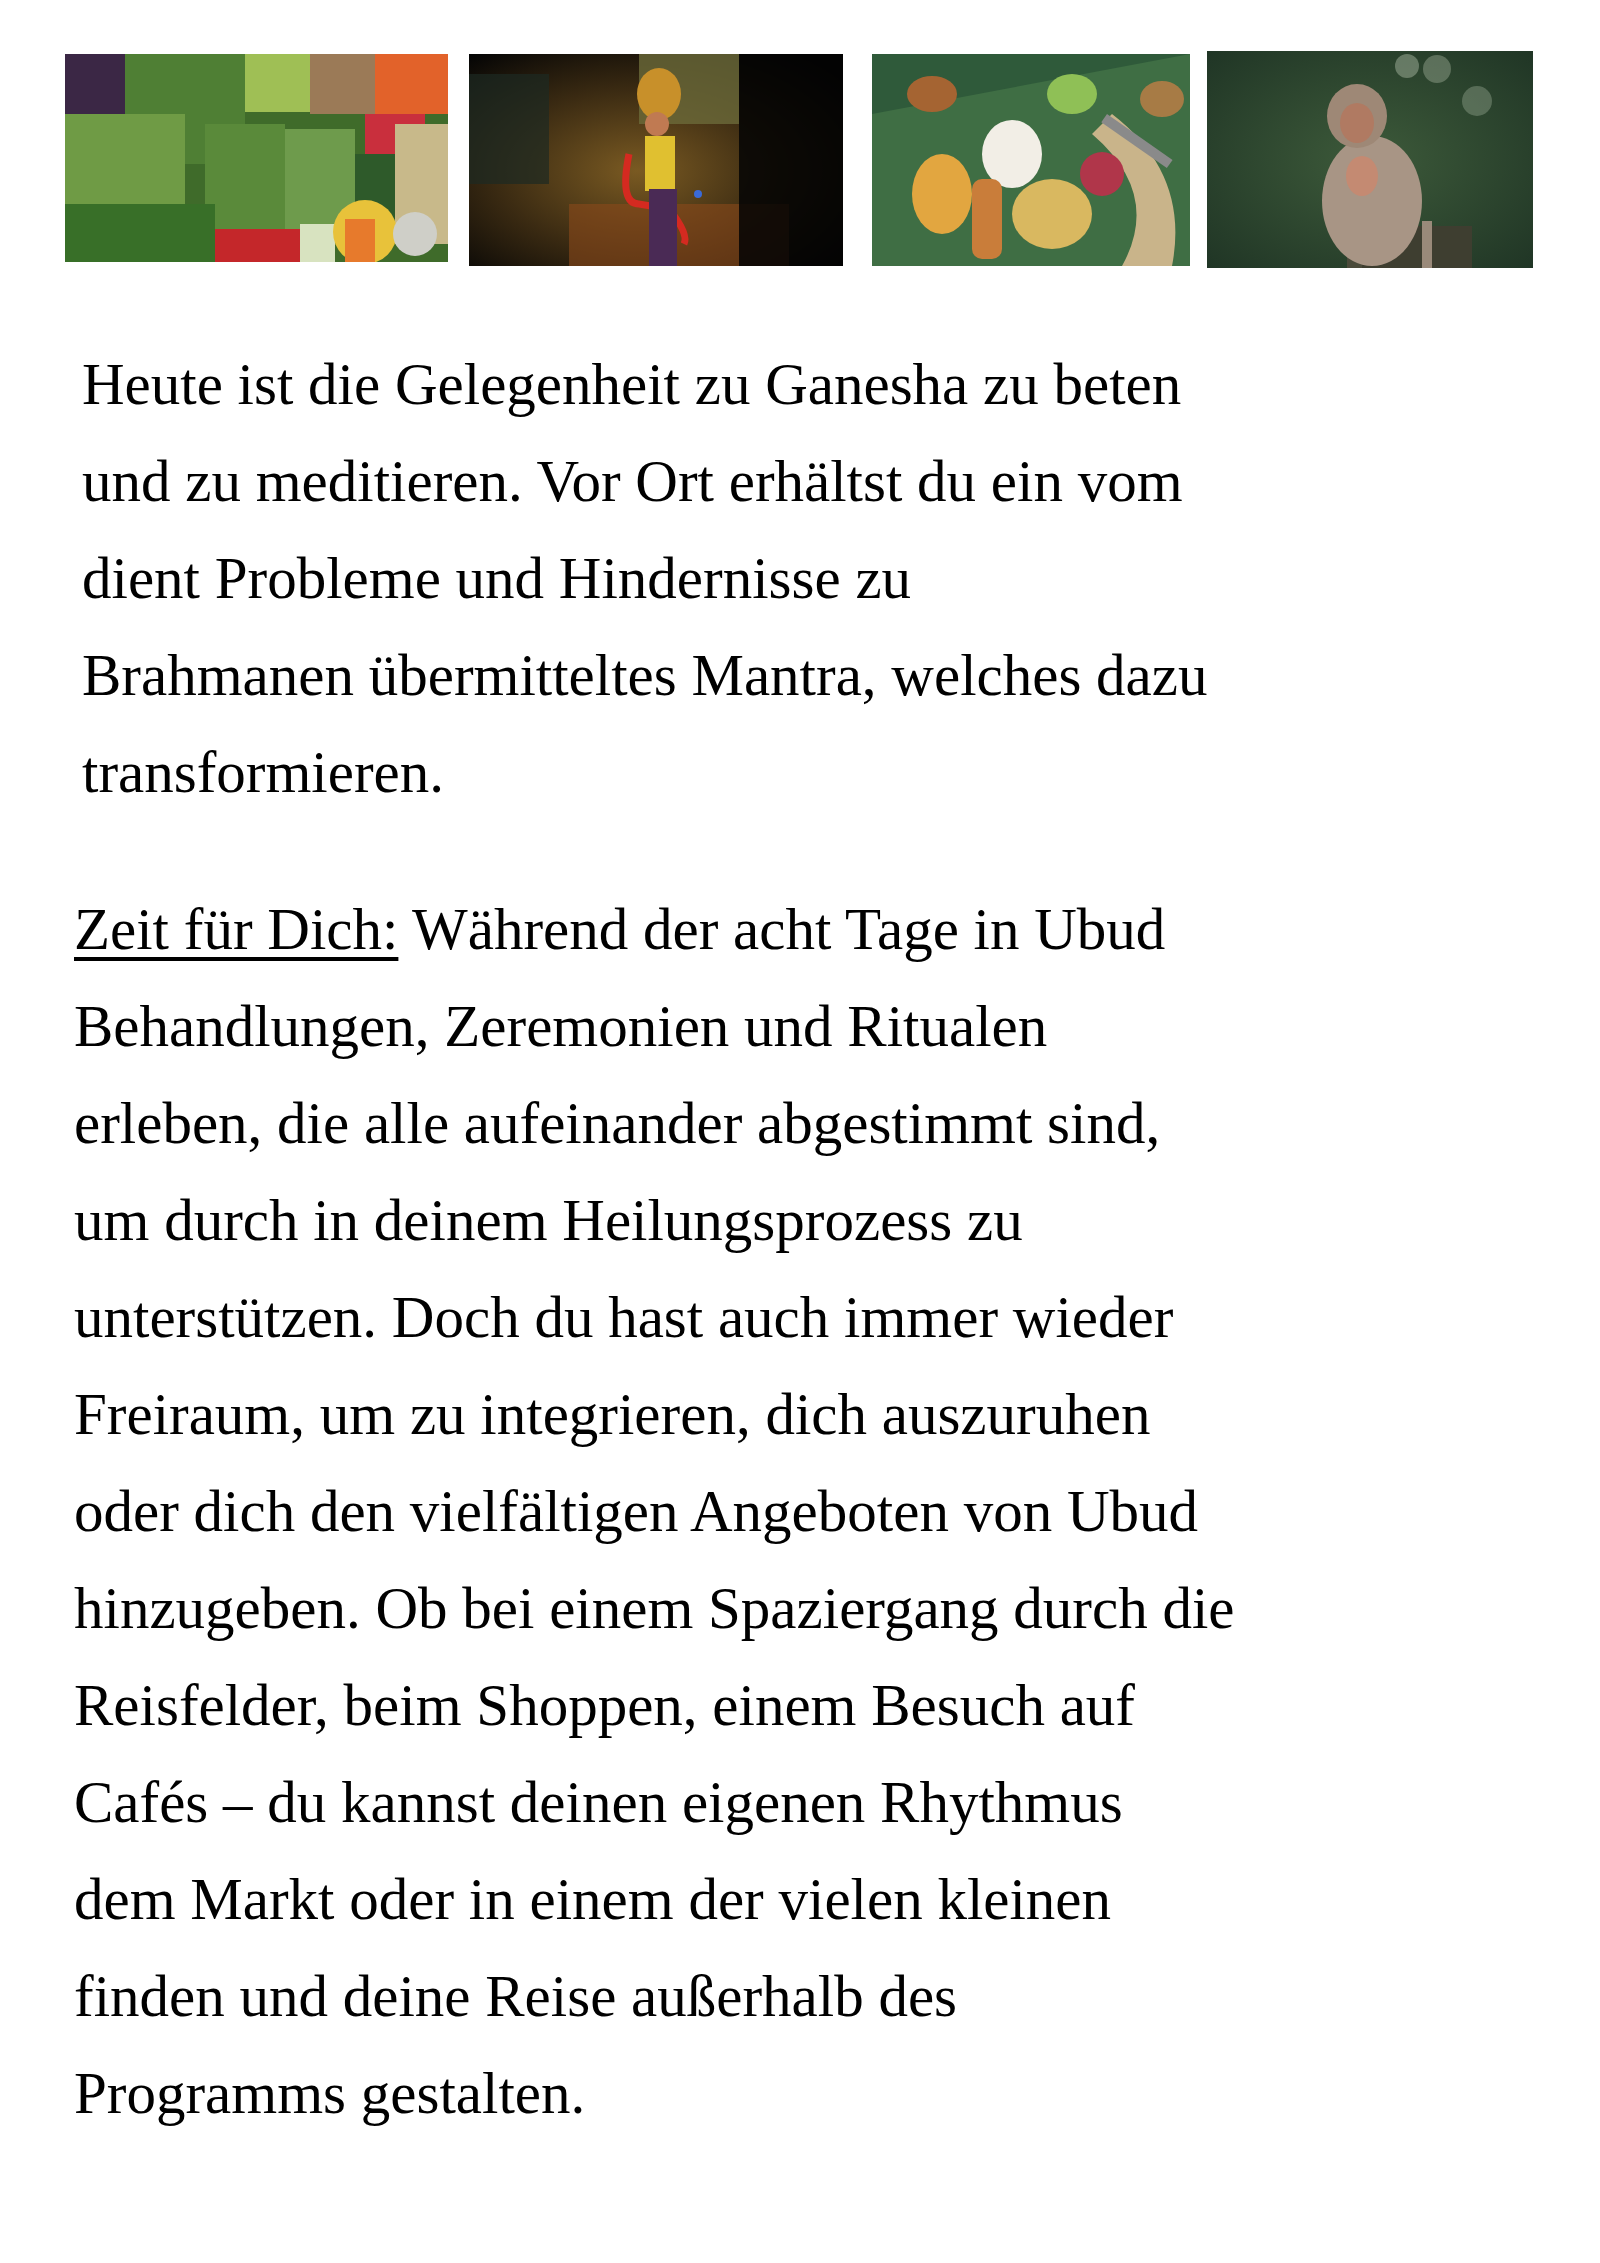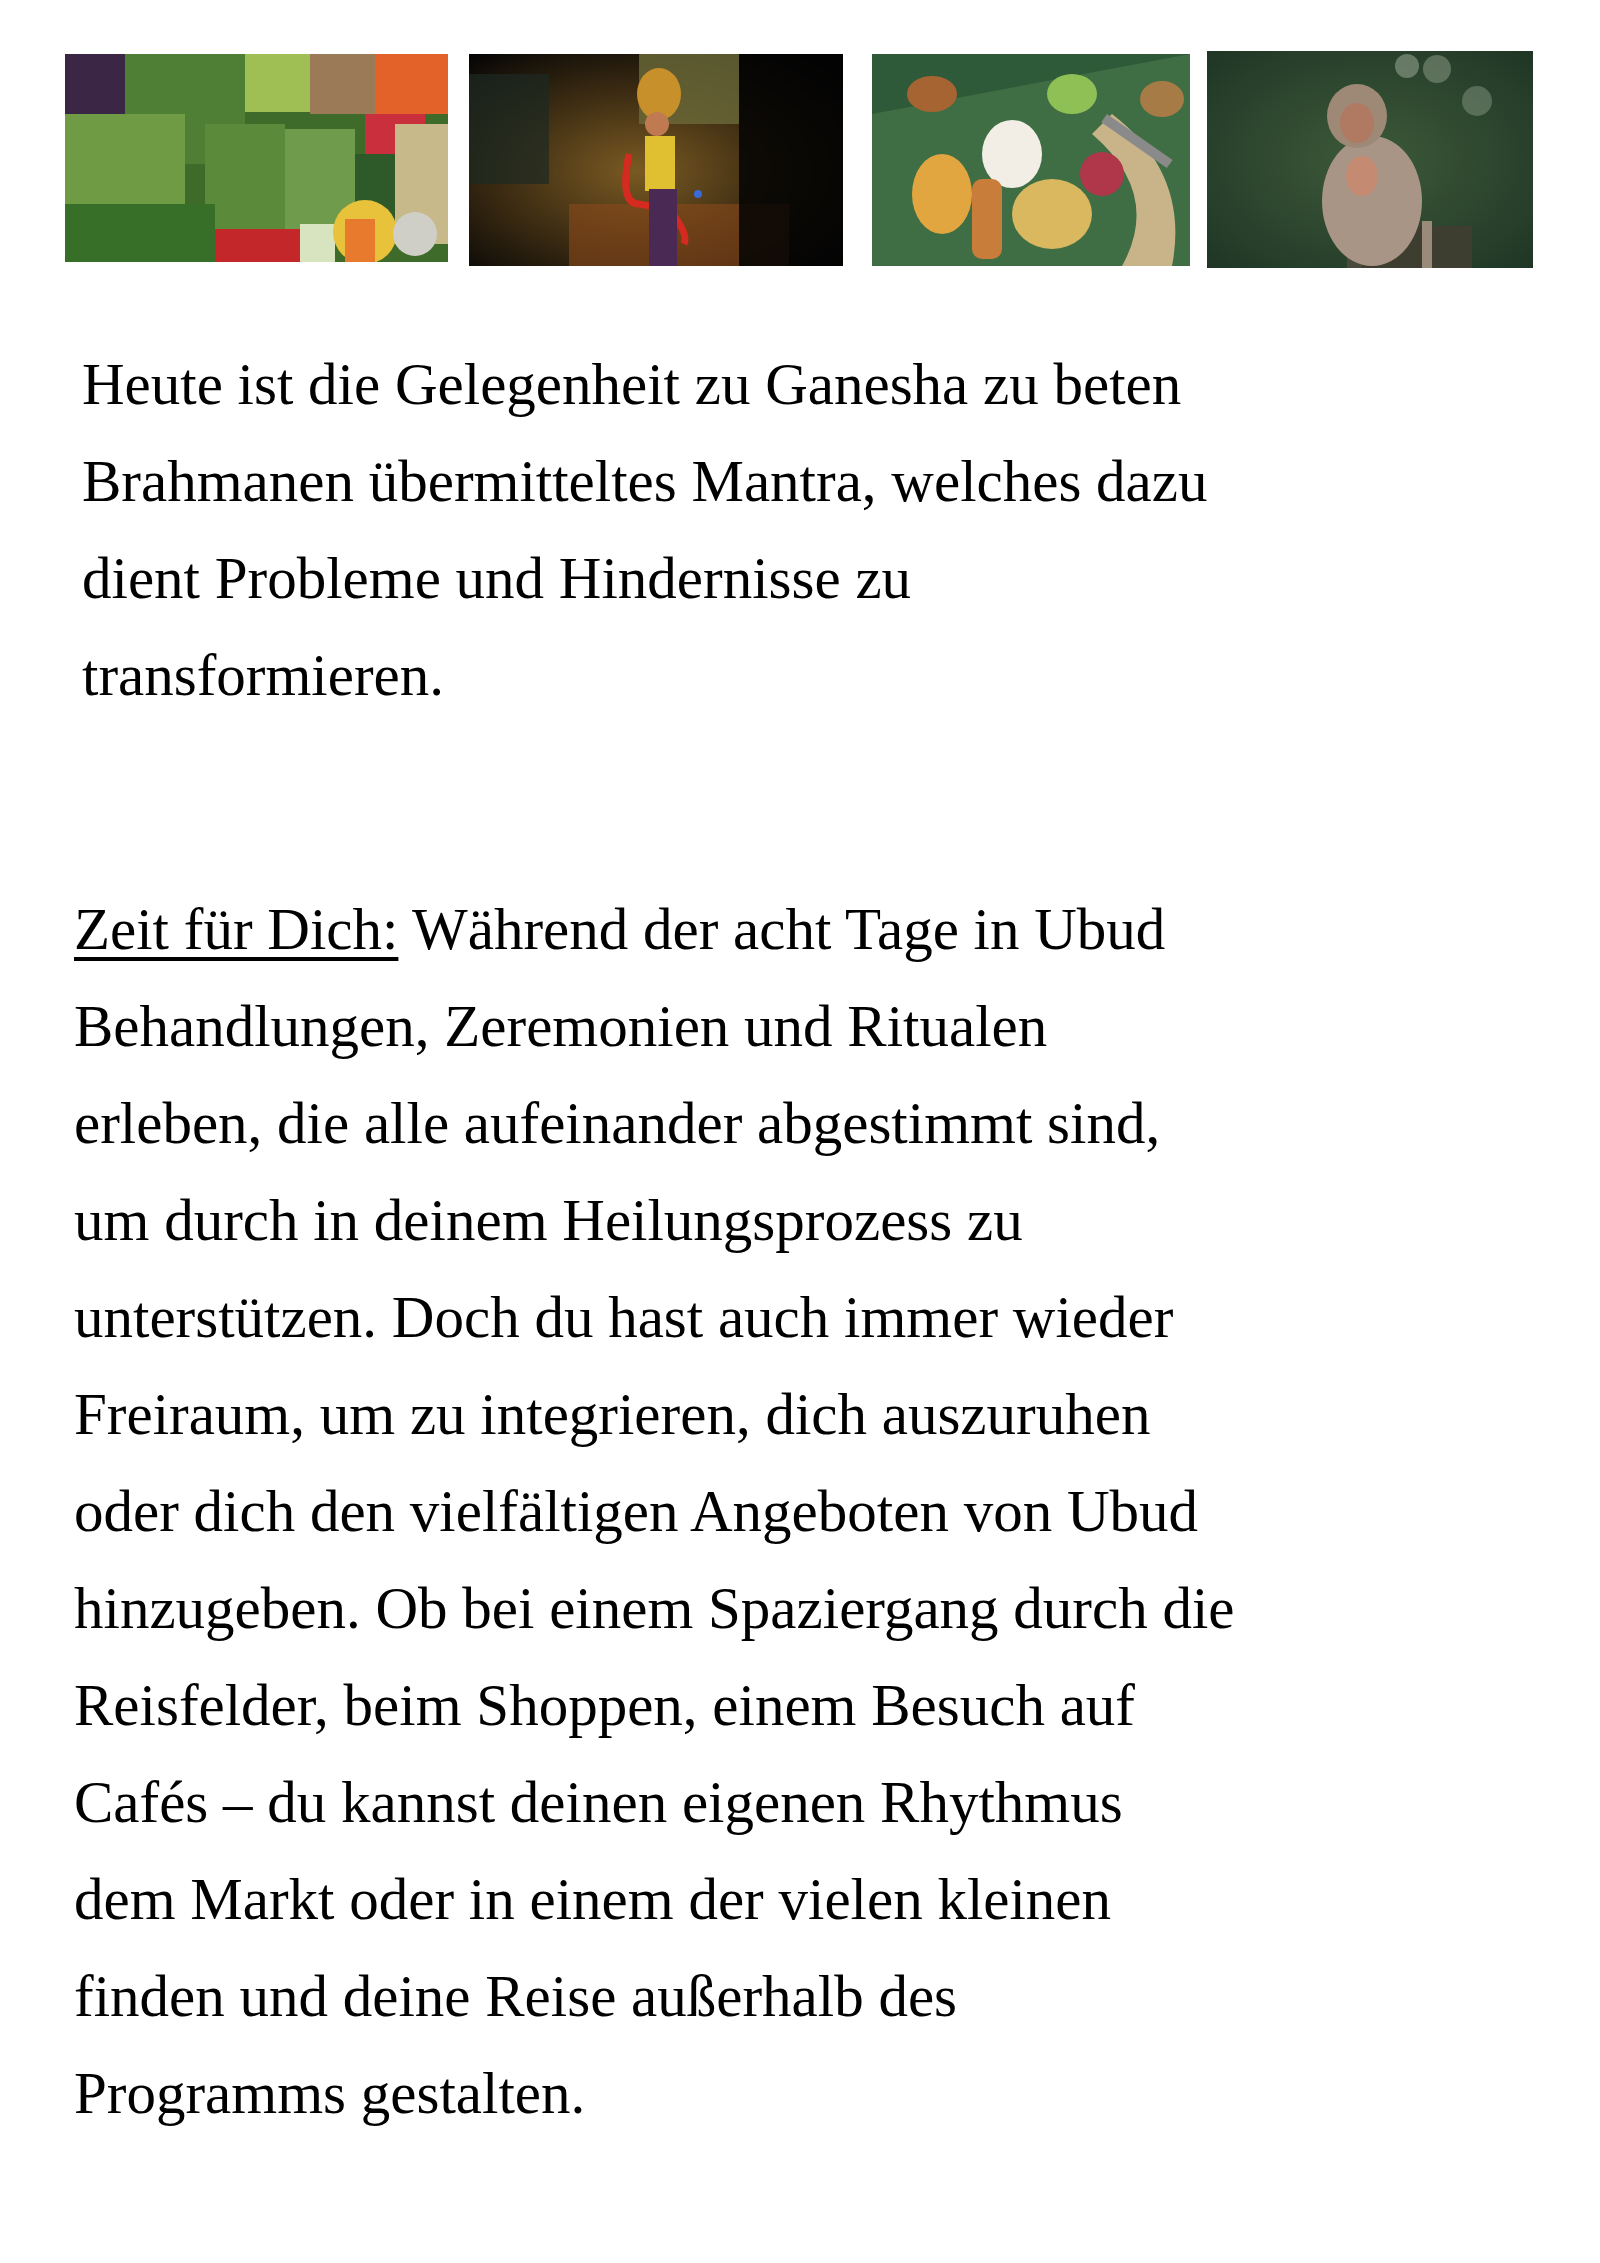--- a/index.html
+++ b/index.html
@@ -112,22 +112,23 @@
     <ellipse cx="165" cy="150" rx="50" ry="65" fill="#a89585"></ellipse>
     <ellipse cx="150" cy="65" rx="30" ry="32" fill="#9e8876"></ellipse>
     <ellipse cx="150" cy="72" rx="17" ry="20" fill="#b07a62"></ellipse>
     <ellipse cx="155" cy="125" rx="16" ry="20" fill="#c48a72"></ellipse>
     <rect x="215" y="170" width="10" height="47" fill="#9a8a7a"></rect>
   </svg>
 </div>
 
 <div class="para" style="left:82px; top:336px;">
   <span class="line">Heute ist die Gelegenheit zu Ganesha zu beten</span>
+  <span class="line">und zu meditieren. Vor Ort erhältst du ein vom</span>
+  <span class="line">dient Probleme und Hindernisse zu</span>
   <span class="line">Brahmanen übermitteltes Mantra, welches dazu</span>
-  <span class="line">dient Probleme und Hindernisse zu</span>
   <span class="line">transformieren.</span>
 </div>
 
 <div class="para" style="left:74px; top:881px;">
   <span class="line"><span class="u">Zeit für Dich:</span><span style="white-space:pre;"> Während der acht Tage in Ubud</span></span>
   <span class="line">Behandlungen, Zeremonien und Ritualen</span>
   <span class="line">erleben, die alle aufeinander abgestimmt sind,</span>
   <span class="line">um durch in deinem Heilungsprozess zu</span>
   <span class="line">unterstützen. Doch du hast auch immer wieder</span>
   <span class="line">Freiraum, um zu integrieren, dich auszuruhen</span>

